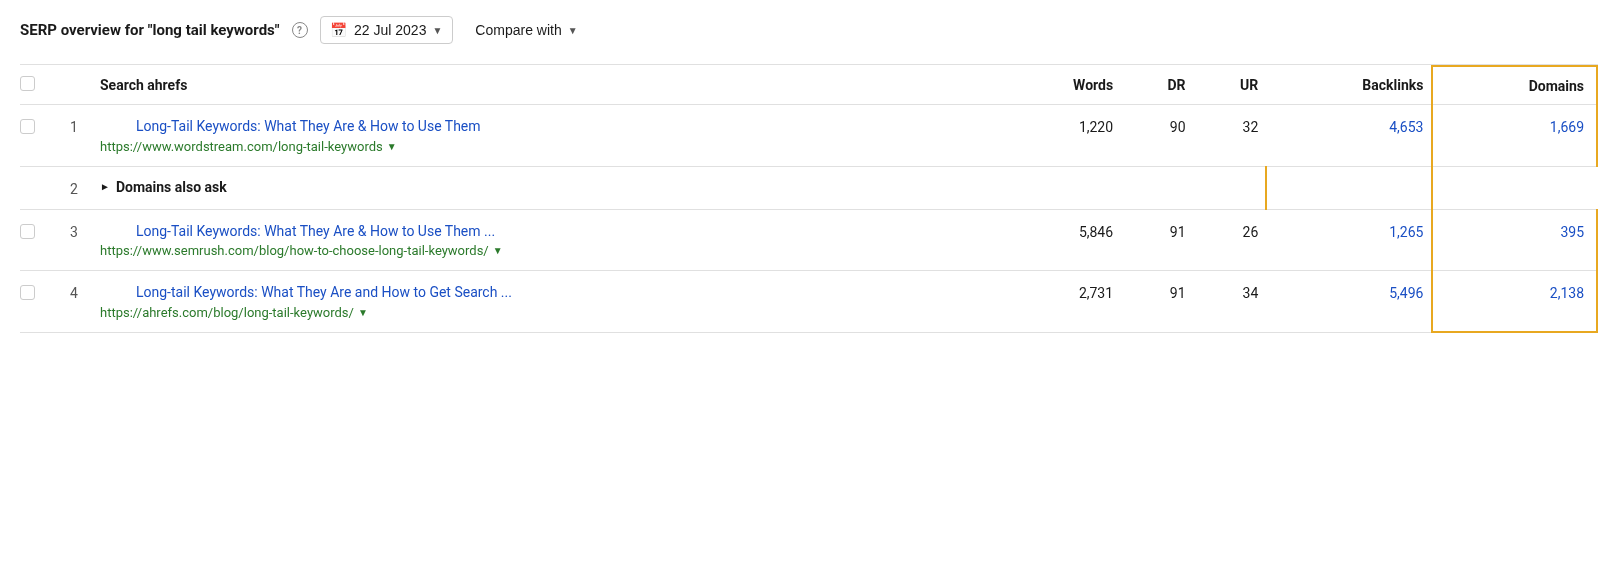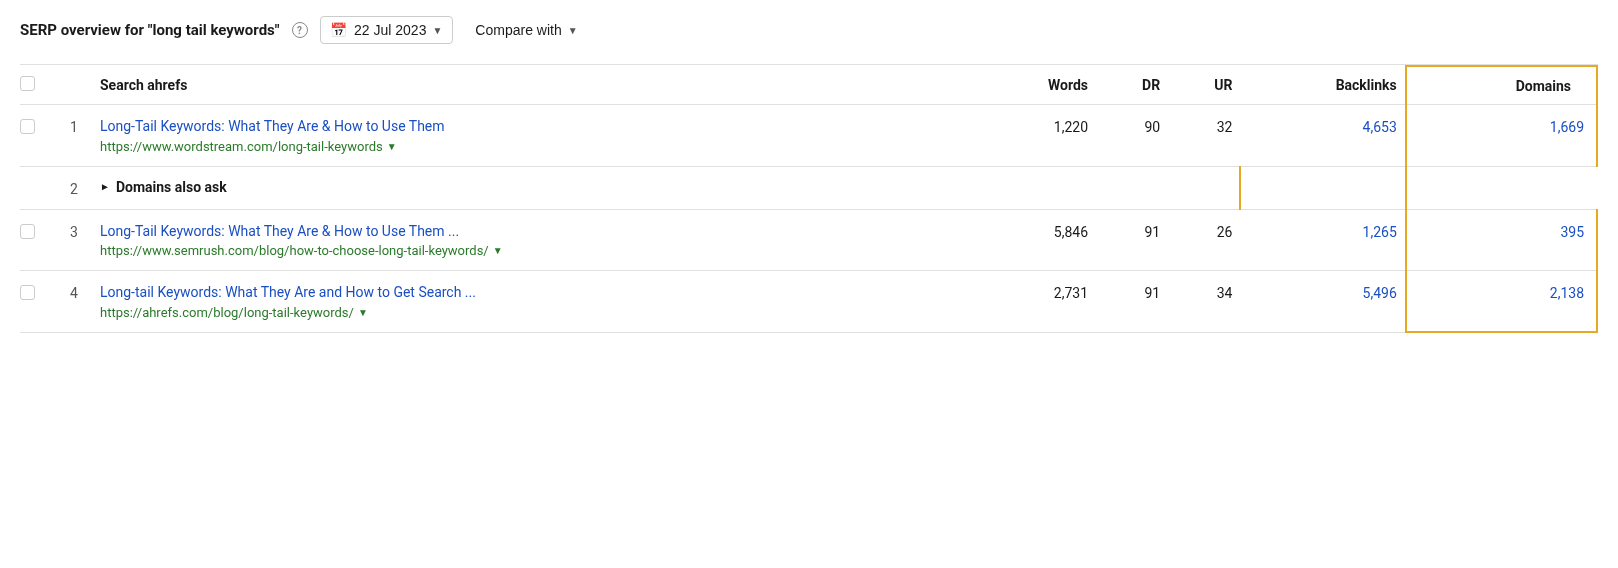--- a/index.html
+++ b/index.html
@@ -126,21 +126,21 @@
     thead th.col-backlinks {
       text-align: right;
     }
 
     thead th.col-domains {
       text-align: right;
       background: #fff;
       border-left: 2.5px solid #e8a820;
       border-top: 2.5px solid #e8a820;
       border-right: 2.5px solid #e8a820;
-      padding-right: 25px;
+      padding-right: 12px;
     }
 
     tbody tr {
       border-bottom: 1px solid #e0e0e0;
     }
 
     tbody td {
       padding: 12px 8px;
       vertical-align: top;
     }
@@ -187,20 +187,21 @@
     tbody tr:last-child td.col-domains {
       border-bottom: 2.5px solid #e8a820;
     }
 
     .result-link {
       color: #1a4fc4;
       text-decoration: none;
       font-size: 14px;
       display: block;
       line-height: 1.4;
+      margin-left: 36px;
     }
 
     .result-url {
       color: #2b7a2b;
       font-size: 13px;
       display: inline-flex;
       align-items: center;
       gap: 4px;
       margin-top: 2px;
     }

